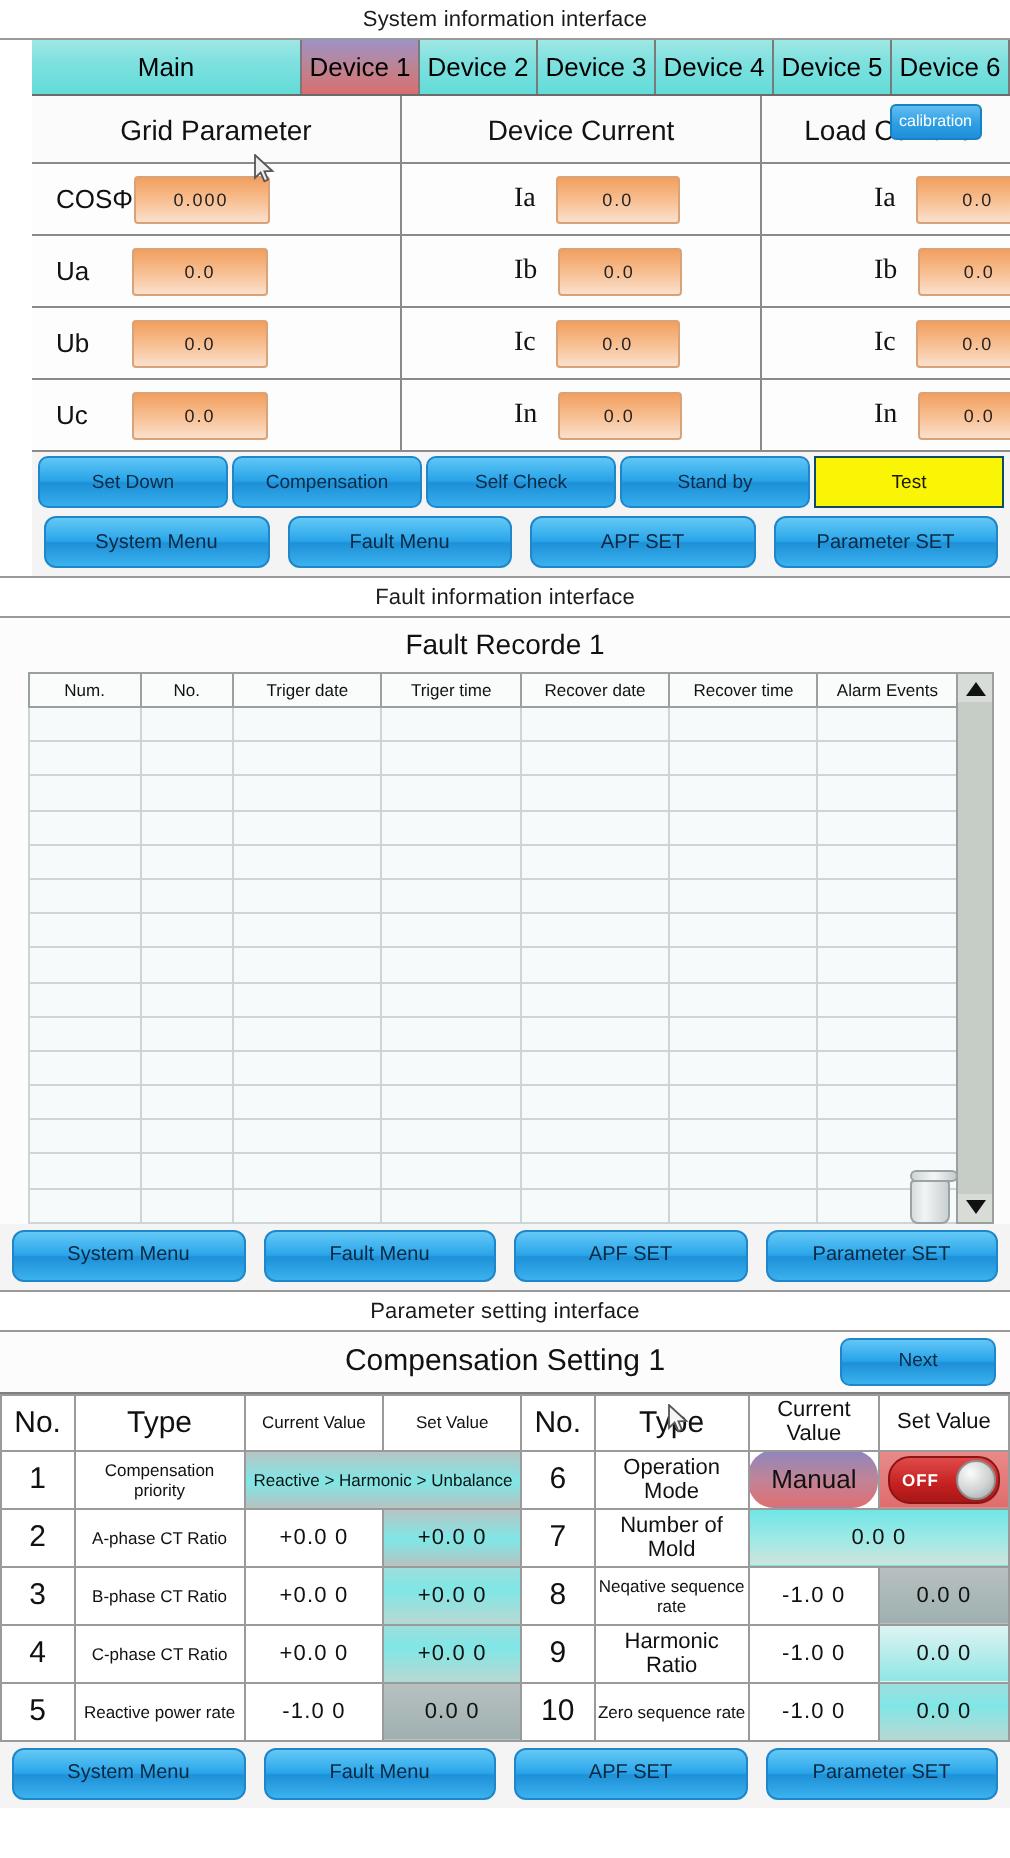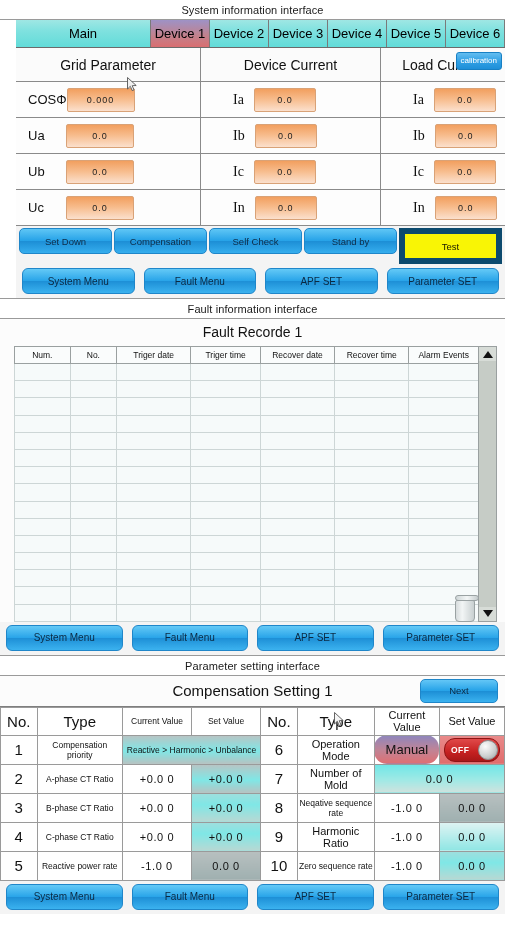--- a/index.html
+++ b/index.html
@@ -42,55 +42,55 @@
     display:flex;align-items:center;justify-content:center;
     font-size:14px;position:relative;
     border-right:1px solid #8a8a8a;
     box-sizing:border-box;
   }
   .group:last-child{border-right:none;}
   .g1{flex:0 0 185px;}
   .g2{flex:0 0 180px;}
   .g3{flex:1 1 0;}
   .calib{
-    position:absolute;right:3px;top:4px;
+    position:absolute;right:14px;top:4px;
     background:linear-gradient(180deg,#63bdf0 0%,#2f9fe4 55%,#1e8fd8 100%);
     color:#fff;font-size:8px;border-radius:3px;
     padding:4px 4px;line-height:1;
     border:1px solid #1880c4;
   }
   .datarow{display:flex;height:35px;border-bottom:1px solid #8a8a8a;background:#fdfdfd;}
   .dcell{
     display:flex;align-items:center;
     border-right:1px solid #8a8a8a;
     box-sizing:border-box;
     padding-left:12px;
   }
   .dcell:last-child{border-right:none;}
   .dlabel{font-size:13px;min-width:38px;}
-  .dcell.c2 .dlabel,.dcell.c3 .dlabel{min-width:0;margin-left:20px;margin-right:10px;font-family:"Liberation Serif",serif;font-size:14px;}
+  .dcell.c2 .dlabel,.dcell.c3 .dlabel{min-width:0;margin-left:44px;margin-right:10px;font-family:"Liberation Serif",serif;font-size:14px;}
   .dbox{
     background:linear-gradient(180deg,#f29f5f 0%,#f7bb8b 45%,#fbe0cd 100%);
     border:1px solid #d9a277;
     border-radius:2px;
     width:60px;height:22px;
     display:flex;align-items:center;justify-content:center;
     font-size:9px;color:#222;letter-spacing:1px;
   }
   .dbox.wide{width:66px;}
   .btnrow{display:flex;gap:2px;padding:2px 3px 1px 3px;background:#f4f4f4;}
   .bbtn{
     flex:1 1 0;height:24px;border-radius:5px;
     background:linear-gradient(180deg,#5fc6f5 0%,#27a3e8 48%,#1d8fd6 52%,#36aeee 100%);
     border:1px solid #1f86c9;
     color:#0d2b46;font-size:9.5px;
     display:flex;align-items:center;justify-content:center;
   }
   .bbtn.test{
-    background:#f9f505;border:6px solid #0c4a6e;color:#1a1a00;border-radius:0;
+    background:#f9f505;border:1px solid #0c4a6e;color:#1a1a00;border-radius:0;
   }
   .navrow{display:flex;gap:9px;padding:3px 6px 4px 6px;background:#f4f4f4;}
   .navbtn{
     flex:1 1 0;height:24px;border-radius:6px;
     background:linear-gradient(180deg,#64c9f6 0%,#2aa5e9 48%,#1e90d7 52%,#3bb2ef 100%);
     border:1px solid #1f86c9;
     color:#0b2942;font-size:10px;
     display:flex;align-items:center;justify-content:center;
     position:relative;
   }

